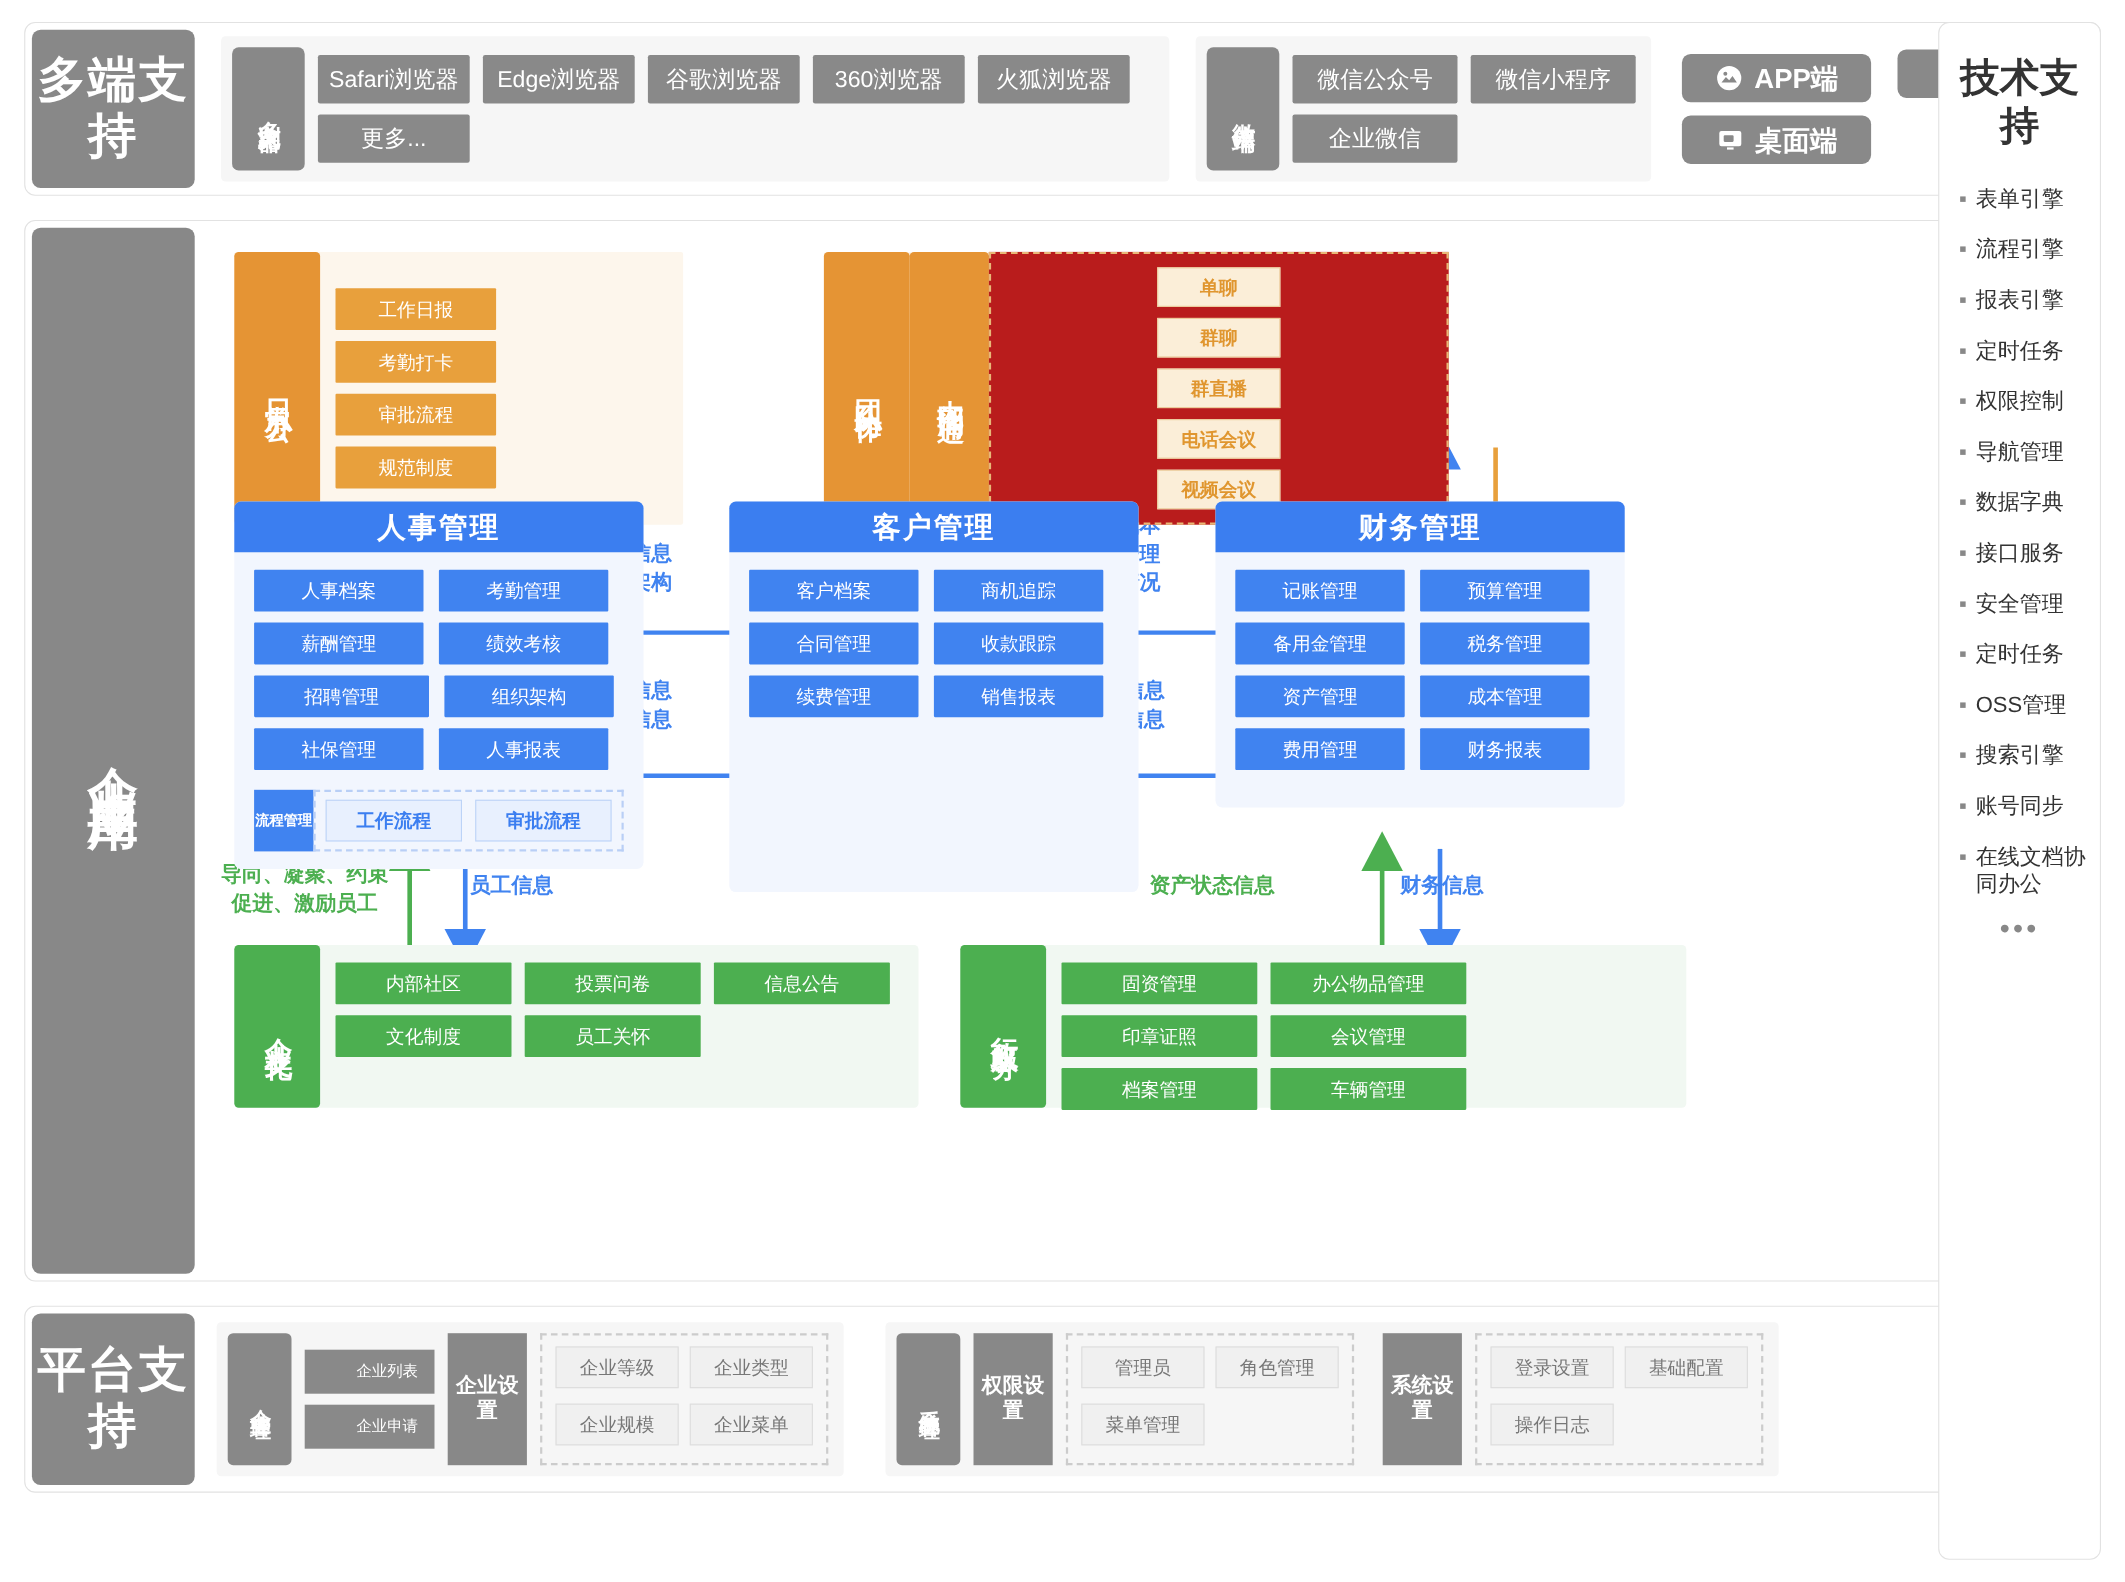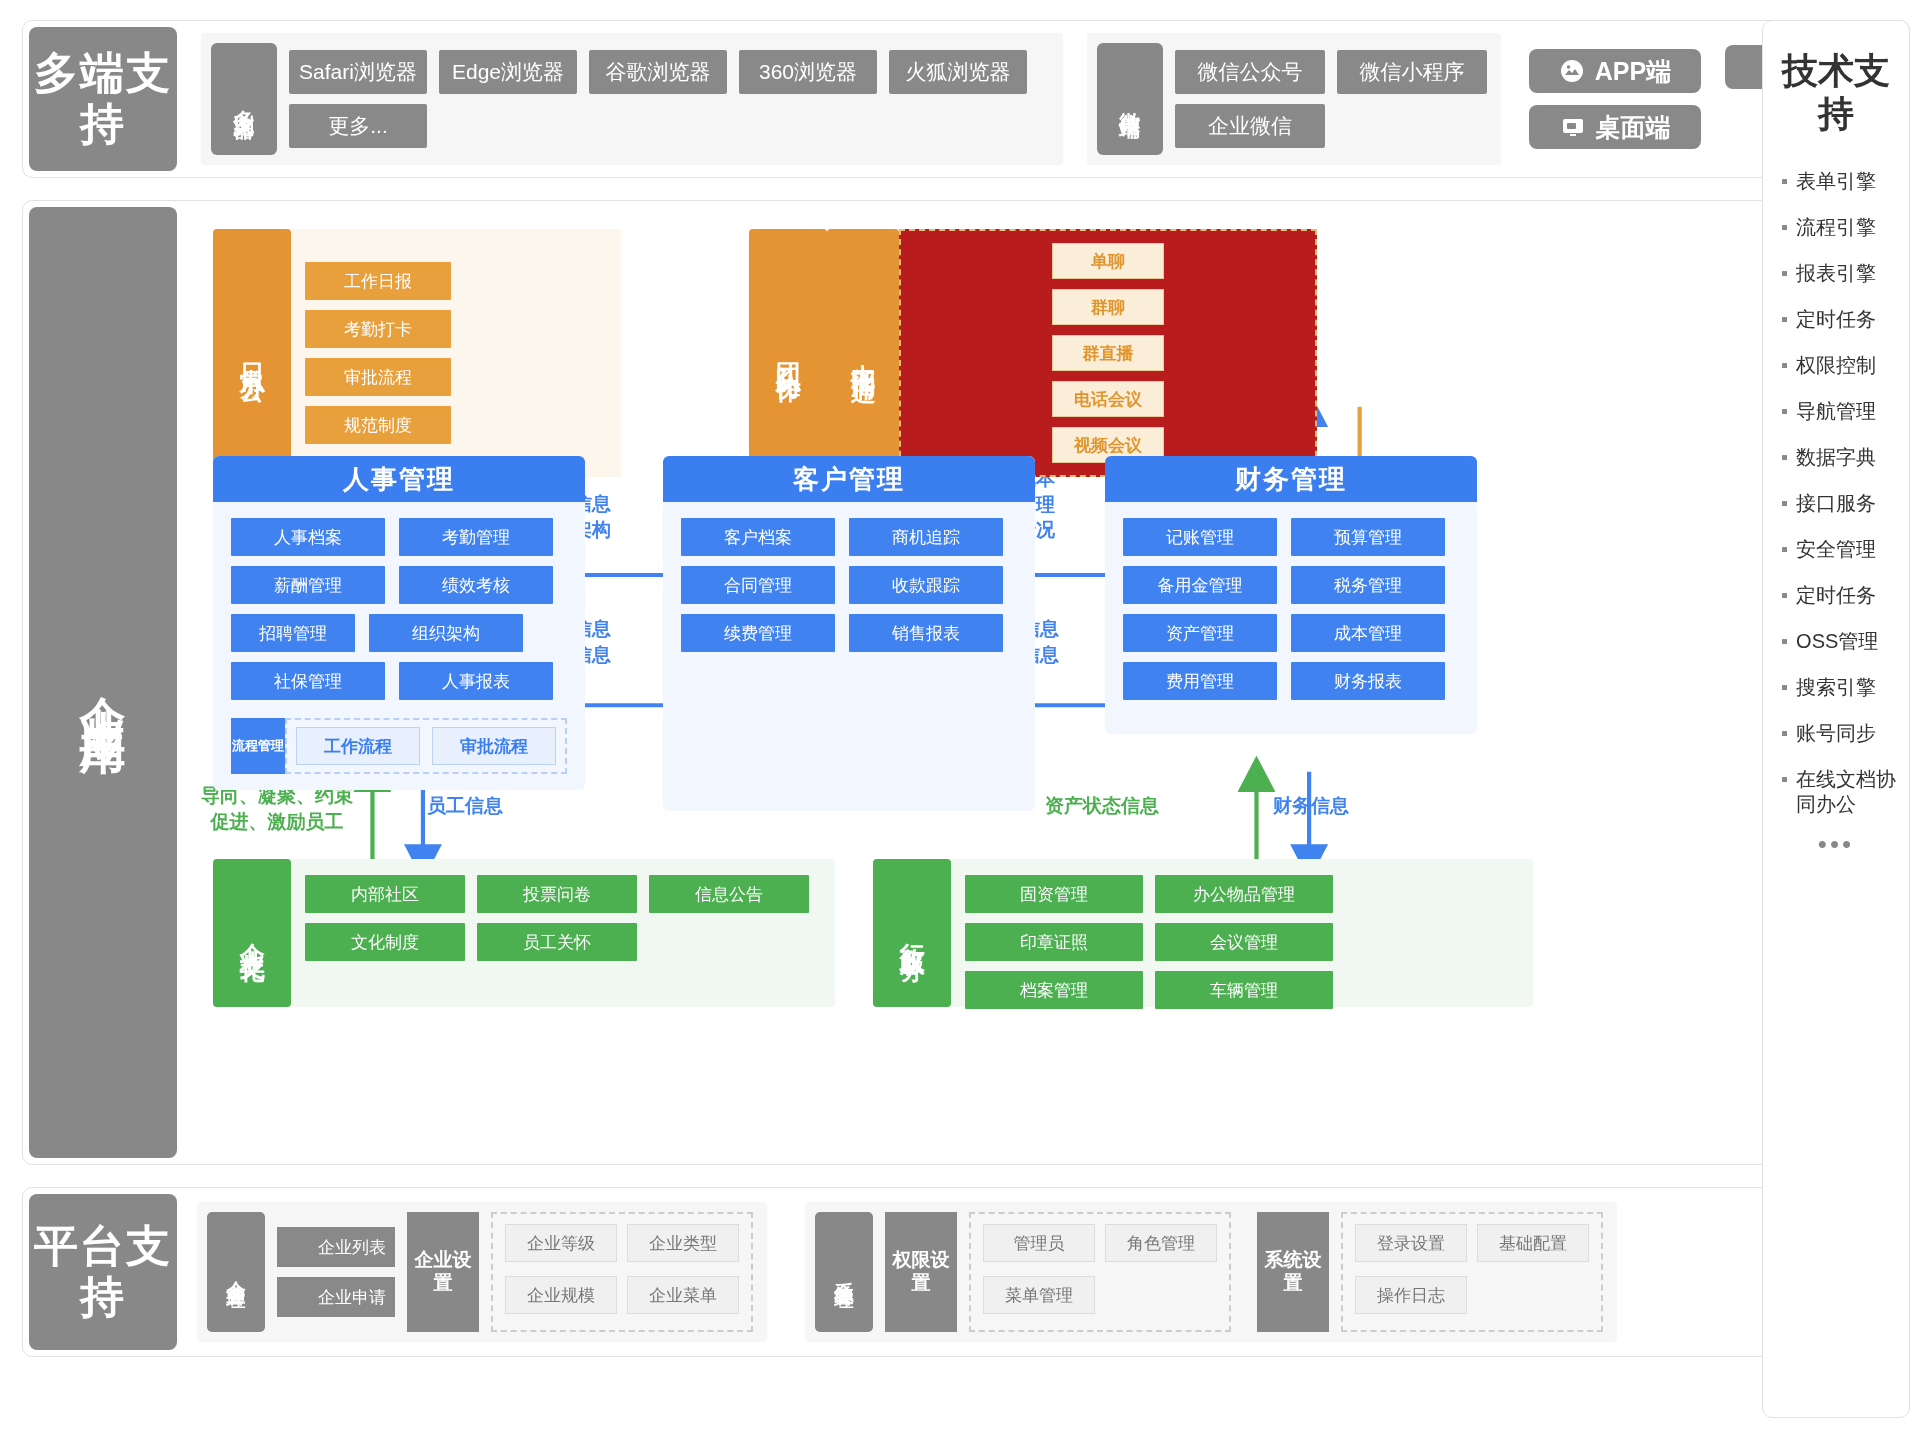--- a/index.html
+++ b/index.html
@@ -174,21 +174,21 @@
     display: flex; align-items: center; justify-content: center;
     font-size: 19px; font-weight: 700;
     writing-mode: vertical-rl; text-orientation: upright; letter-spacing: 3px;
   }
   .bot-sub {
     width: 72px; background: #888; color: #fff;
     display: flex; align-items: center; justify-content: center;
     font-size: 19px; font-weight: 700; text-align: center; line-height: 1.2;
   }
   .bot-chip {
-    background: #898989; color: #fff; font-size: 17px;
+    background: #898989; color: #fff; font-size: 14px;
     width: 118px; height: 40px; display: flex; align-items: center; justify-content: center;
     white-space: nowrap;
     padding-left: 32px;
   }
   .bot-chip-lt {
     background: #f0f0f0; color: #777; border: 1px solid #dcdcdc;
     font-size: 17px; width: 112px; height: 38px;
     display: flex; align-items: center; justify-content: center; white-space: nowrap;
   }
   .bot-dashed { border: 2px dashed #cccccc; padding: 10px 12px; display: flex; flex-wrap: wrap; gap: 8px 10px; }
@@ -380,21 +380,21 @@
 
       </div>
 
       <div class="bcard" style="left:30px; top:255px; width:372px;">
         <div class="bcard-head">人事管理</div>
         <div class="bcard-body">
           <div class="bchip" style="width:154px;">人事档案</div>
           <div class="bchip" style="width:154px;">考勤管理</div>
           <div class="bchip" style="width:154px;">薪酬管理</div>
           <div class="bchip" style="width:154px;">绩效考核</div>
-          <div class="bchip" style="width:124px;font-family:Liberation Serif, serif;">招聘管理</div>
+          <div class="bchip" style="width:159px;font-family:Liberation Serif, serif;">招聘管理</div>
           <div class="bchip" style="width:154px;">组织架构</div>
           <div class="bchip" style="width:154px;">社保管理</div>
           <div class="bchip" style="width:154px;">人事报表</div>
         </div>
         <div class="flow-row" style="padding-bottom:16px;">
           <div class="flow-side">流程管理</div>
           <div class="flow-dashed">
             <div class="bchip-lt">工作流程</div>
             <div class="bchip-lt">审批流程</div>
           </div>

